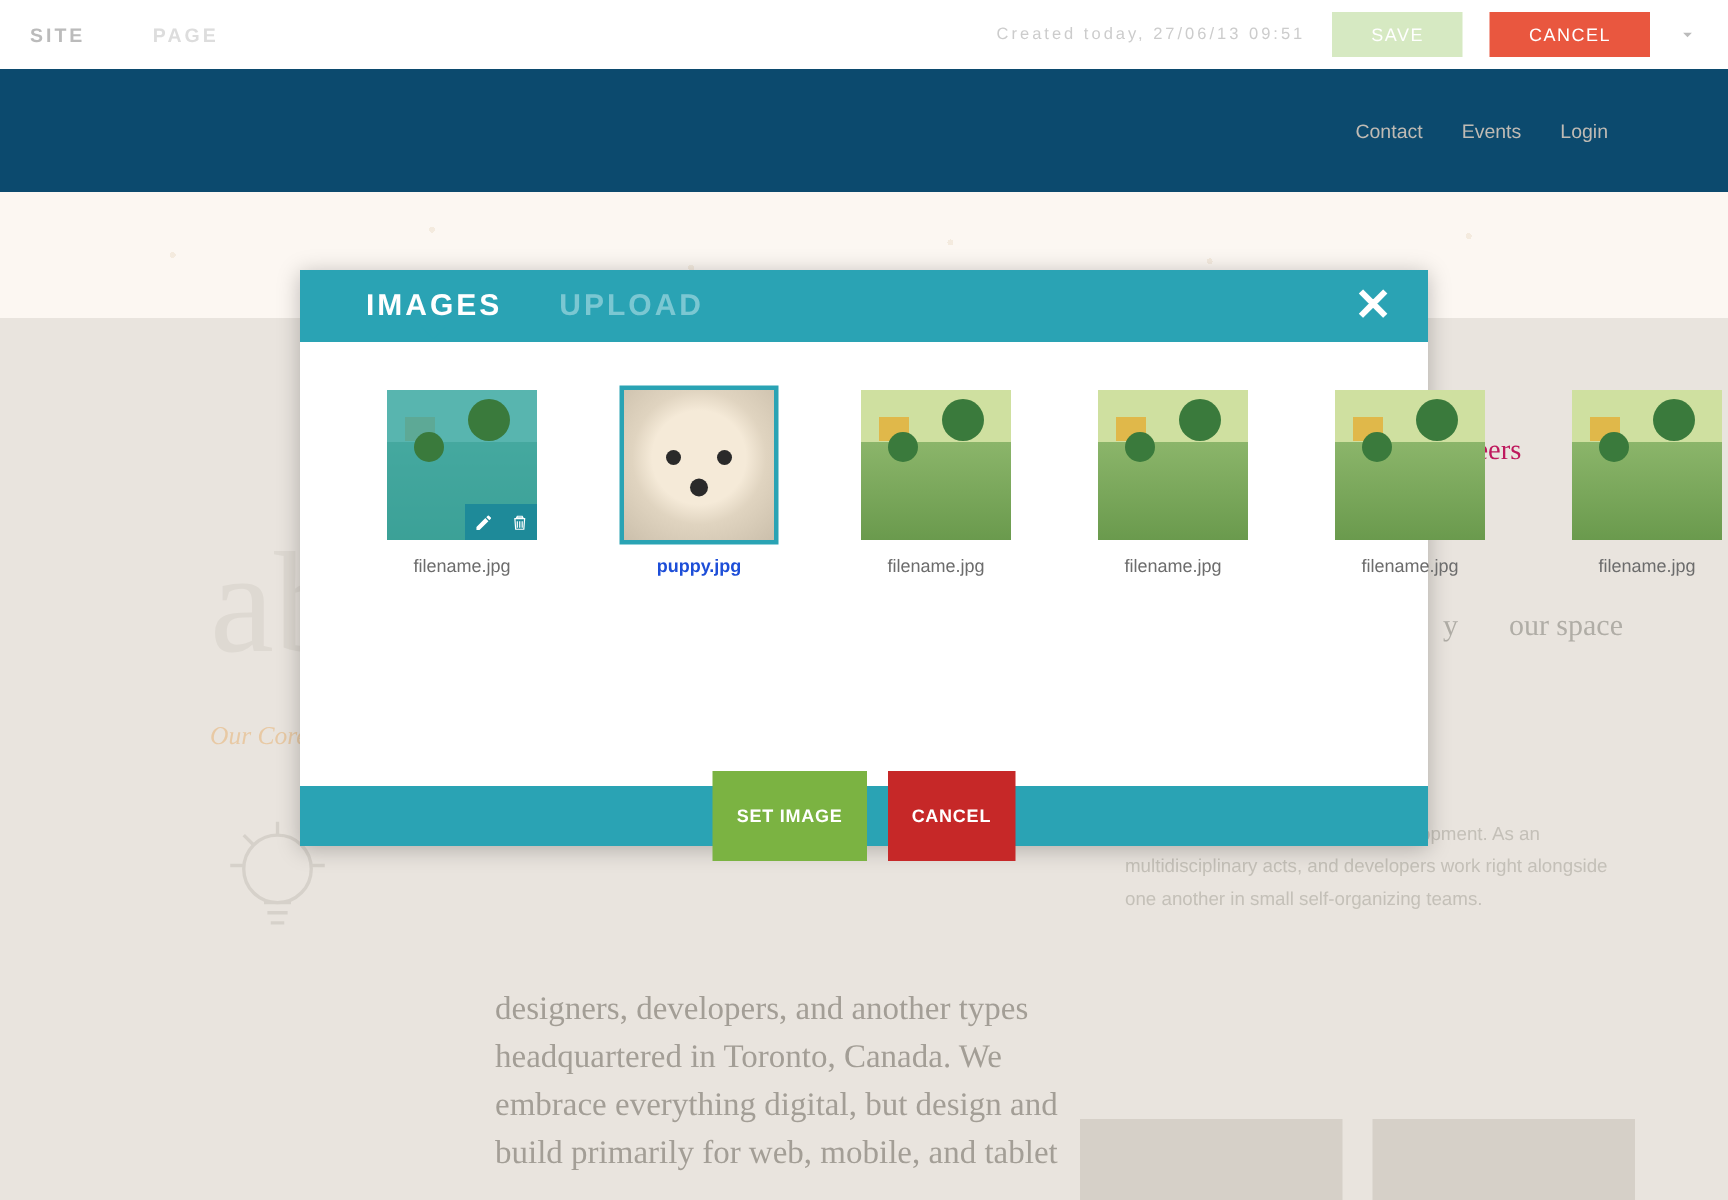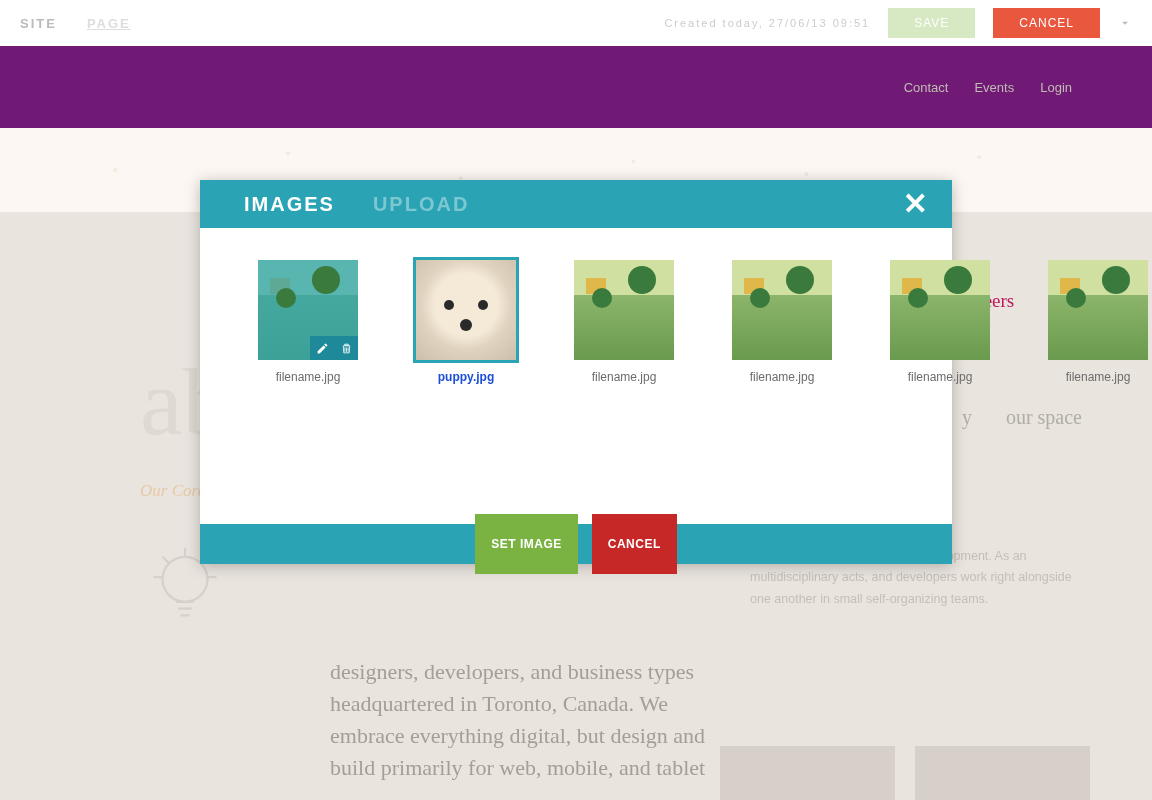--- a/index.html
+++ b/index.html
@@ -1,32 +1,32 @@
 <!DOCTYPE html>
 <html><head>
 <meta charset="utf-8">
 <style>
 * { margin:0; padding:0; box-sizing:border-box; }
 body { font-family: "Helvetica Neue", Arial, sans-serif; width:1152px; height:800px; overflow:hidden; position:relative; background:#e9e4de; }
 
 
 .cms-bar { position:absolute; top:0; left:0; right:0; height:46px; background:#fff; display:flex; align-items:center; padding:0 20px; font-size:13px; color:#bbb; letter-spacing:2px; z-index:10; }
-.cms-tabs { display:flex; gap:30px; font-weight:600; }
-.cms-tabs span.active { color:#ddd;text-decoration:underline; }
+.cms-tabs { display:flex; gap:45px; font-weight:600; }
+.cms-tabs span.active { color:#ddd; }
 .cms-right { margin-left:auto; display:flex; align-items:center; gap:18px; }
 .cms-meta { font-size:11px; color:#ccc; }
 .btn { padding:8px 26px; border:none; font-weight:400; font-size:12px; letter-spacing:1px; cursor:pointer; }
 .btn-save { background:#8cc152; color:#fff; opacity:0.35; }
 .btn-cancel-top { background:#e9573f; color:#fff; }
 .chev { width:14px; height:14px; }
 .chev svg { fill:#bbb; }
 
 
 .page-wrap { position:absolute; top:46px; left:0; right:0; bottom:0; }
-.header-bar { height:82px; background:#701a75; display:flex; justify-content:flex-end; align-items:center; gap:26px; padding-right:80px; font-size:13px; color:#c0bbb4; }
+.header-bar { height:82px; background:#0c4a6e; display:flex; justify-content:flex-end; align-items:center; gap:26px; padding-right:80px; font-size:13px; color:#c0bbb4; }
 .doodle-band { height:84px; background:#fcf7f2; position:relative; overflow:hidden; }
 .doodle-band::after { content:""; position:absolute; inset:0; background:
  radial-gradient(circle at 10% 50%, rgba(200,170,120,0.18) 2px, transparent 2px),
  radial-gradient(circle at 25% 30%, rgba(200,170,120,0.18) 2px, transparent 2px),
  radial-gradient(circle at 40% 60%, rgba(200,170,120,0.18) 2px, transparent 2px),
  radial-gradient(circle at 55% 40%, rgba(200,170,120,0.18) 2px, transparent 2px),
  radial-gradient(circle at 70% 55%, rgba(200,170,120,0.18) 2px, transparent 2px),
  radial-gradient(circle at 85% 35%, rgba(200,170,120,0.18) 2px, transparent 2px);
  opacity:0.9; }
 .logo { position:absolute; top:62px; left:134px; width:128px; height:128px; border-radius:50%; background:#f2b39f; display:flex; align-items:center; justify-content:center; color:#fff; font-family:Georgia,serif; font-size:22px; z-index:5;}
@@ -107,21 +107,21 @@
   </div>
   <h1 class="about-h">ab</h1>
   <div class="core">Our Core</div>
   <div class="bulb">
     <svg viewBox="0 0 80 80">
         <circle cx="40" cy="34" r="20"></circle>
         <path d="M32 54 h16 M34 60 h12 M36 66 h8"></path>
         <path d="M40 6 v8 M12 32 h8 M60 32 h8 M20 14 l6 6 M60 14 l-6 6"></path>
       </svg>
   </div>
-  <div class="body-copy">designers, developers, and business types headquartered in Toronto, Canada. We embrace everything digital, but design and build primarily for web, mobile, and tablet</div>
+  <div class="body-copy">designers, developers, and another types headquartered in Toronto, Canada. We embrace everything digital, but design and build primarily for web, mobile, and tablet</div>
   <div class="side-copy">for our clients connection and development. As an multidisciplinary acts, and developers work right alongside one another in small self-organizing teams.</div>
   <div class="gal a">
       <div></div>
       <div></div>
     </div>
 </div>
 
 <div class="overlay">
   <div class="modal">
     <div class="modal-head">

